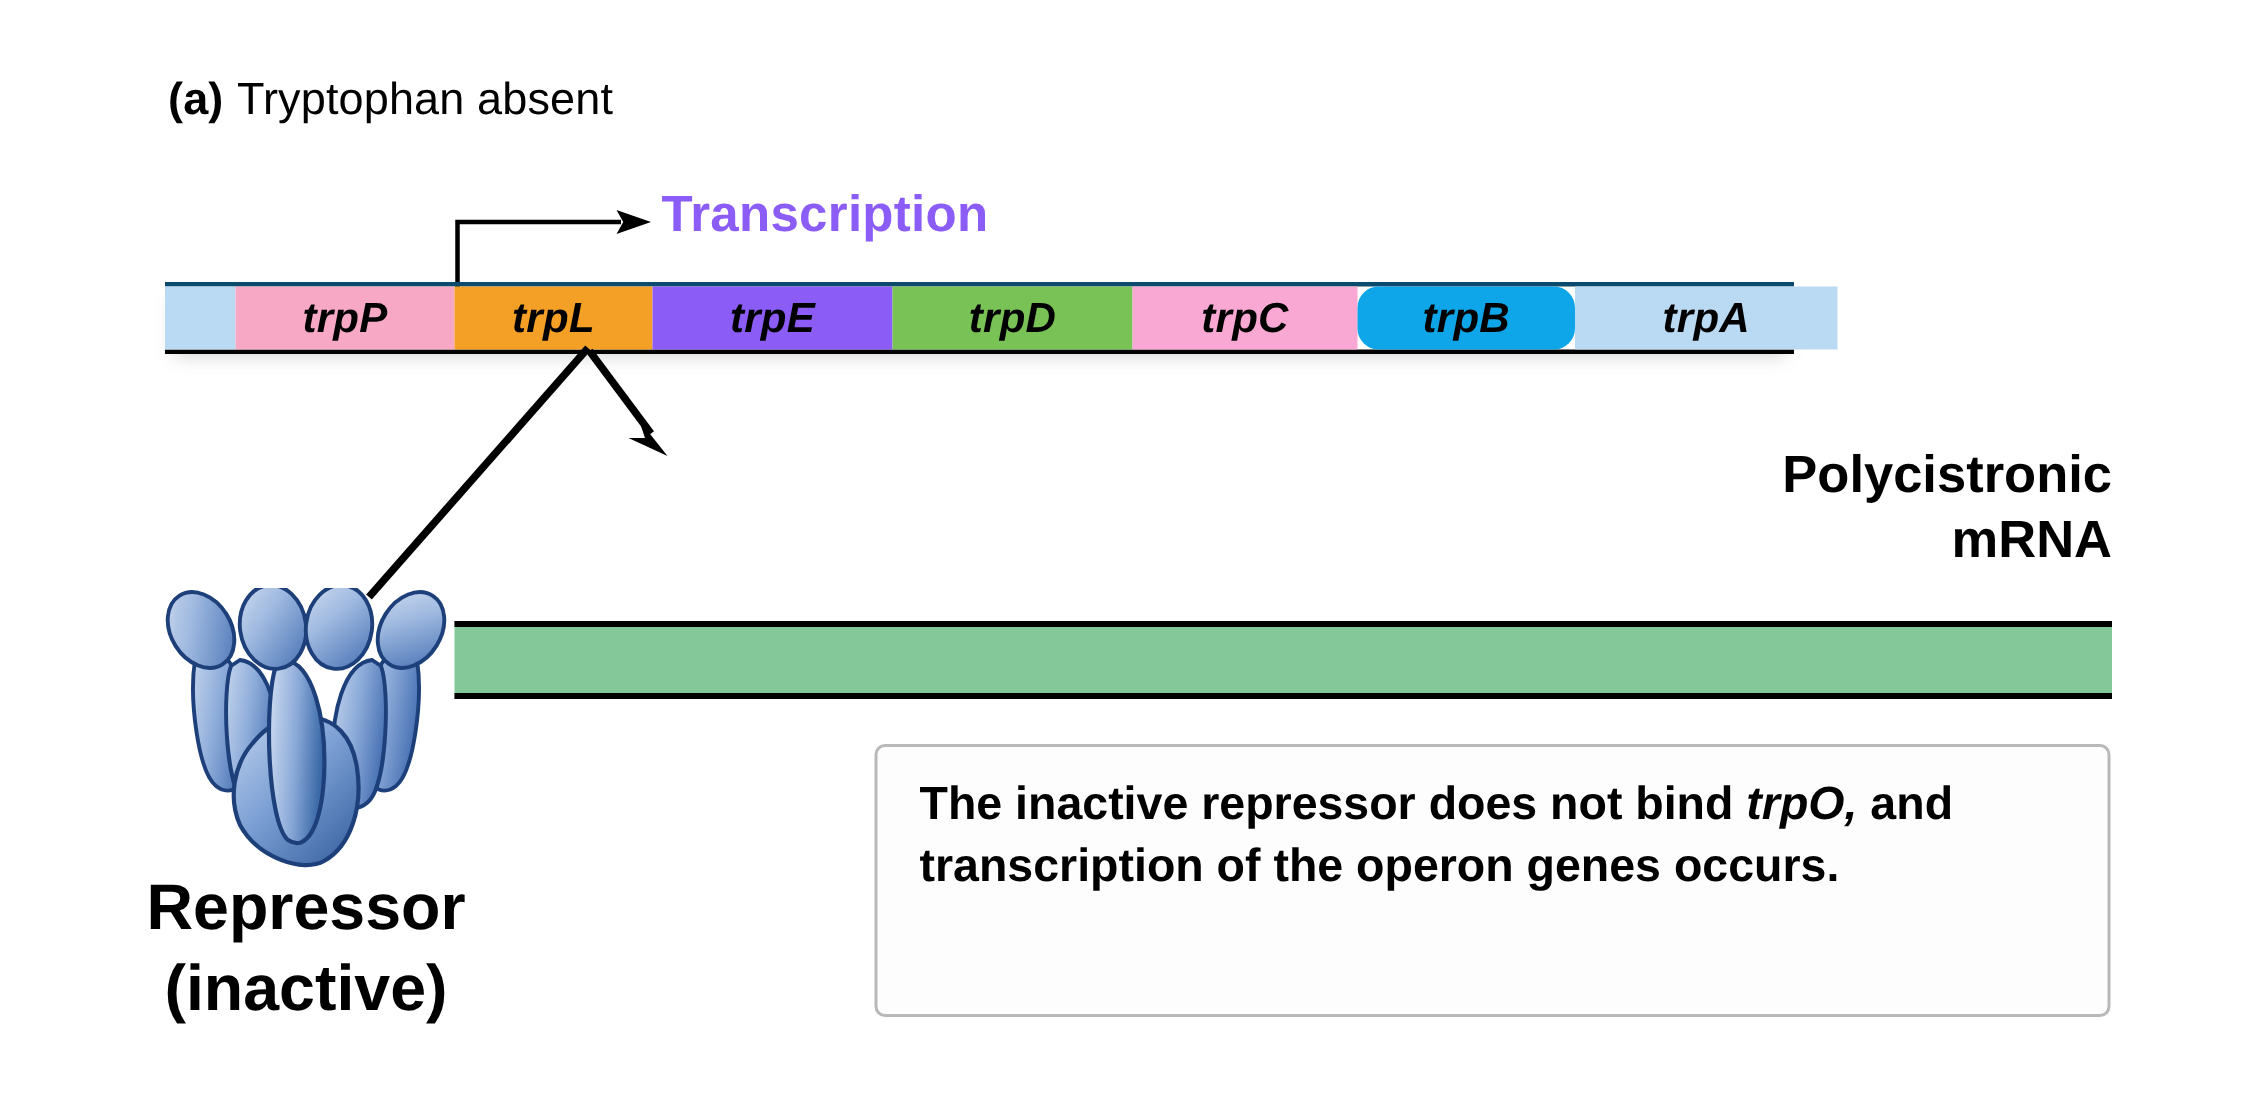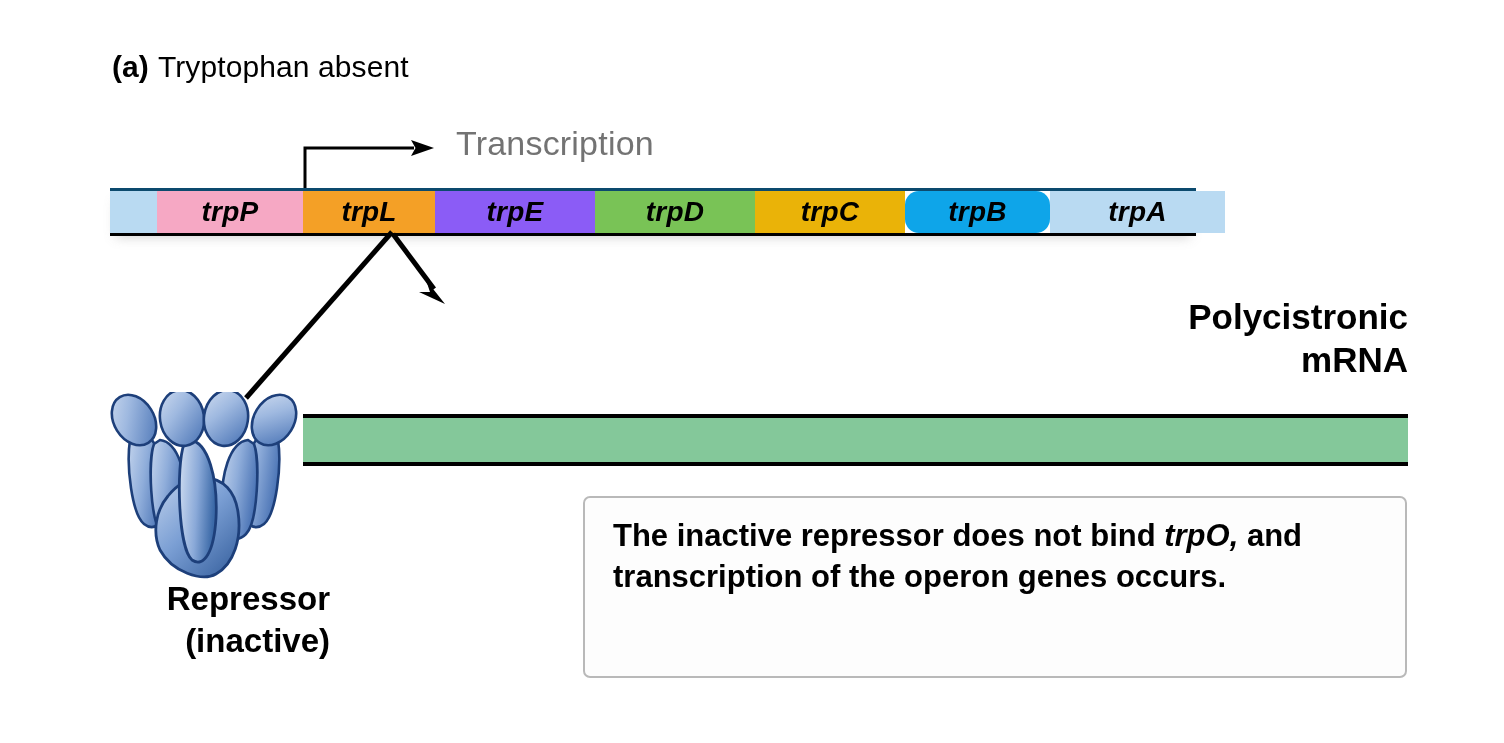--- a/index.html
+++ b/index.html
@@ -33,25 +33,25 @@
     font-weight: bold;
     margin-right: 9px;
   }
   #panel-title .pt {
     font-weight: normal;
   }
 
   
   #transcription-label {
     position: absolute;
-    left: 456px;
+    left: 441px;
     top: 124px;
     font-size: 34px;
-    font-weight: normal;
-    color: #737373;
+    font-weight: bold;
+    color: #8b5cf6;
     white-space: nowrap;
     letter-spacing: 0.2px;
   }
   #transcription-arrow {
     position: absolute;
     left: 292px;
     top: 132px;
     width: 150px;
     height: 62px;
   }
@@ -126,22 +126,22 @@
     width: 216px;
     height: 190px;
   }
 
   
   #repressor-caption {
     position: absolute;
     left: 78px;
     top: 578px;
     width: 252px;
-    text-align: right;
-    font-size: 33px;
+    text-align: center;
+    font-size: 43px;
     font-weight: bold;
     line-height: 1.26;
     color: #000;
   }
 
   
   #callout-box {
     position: absolute;
     left: 583px;
     top: 496px;
@@ -189,21 +189,21 @@
       </div>
       <div class="gene-seg" style="background: rgb(244, 160, 38); width: 132px; flex: 0 0 132px;">
         <span>trpL</span>
       </div>
       <div class="gene-seg" style="background: #8b5cf6; width: 160px; flex: 0 0 160px;">
         <span>trpE</span>
       </div>
       <div class="gene-seg" style="background: rgb(121, 195, 86); width: 160px; flex: 0 0 160px;">
         <span>trpD</span>
       </div>
-      <div class="gene-seg" style="background: #eab308; width: 150px; flex: 0 0 150px;">
+      <div class="gene-seg" style="background: #f9a8d4; width: 150px; flex: 0 0 150px;">
         <span>trpC</span>
       </div>
       <div class="gene-seg" style="background: #0ea5e9; width: 145px; flex: 0 0 145px; border-radius: 14px;">
         <span>trpB</span>
       </div>
       <div class="gene-seg" style="background: rgb(185, 218, 242); width: 175px; flex: 0 0 175px;">
         <span>trpA</span>
       </div>
     </div>
 

